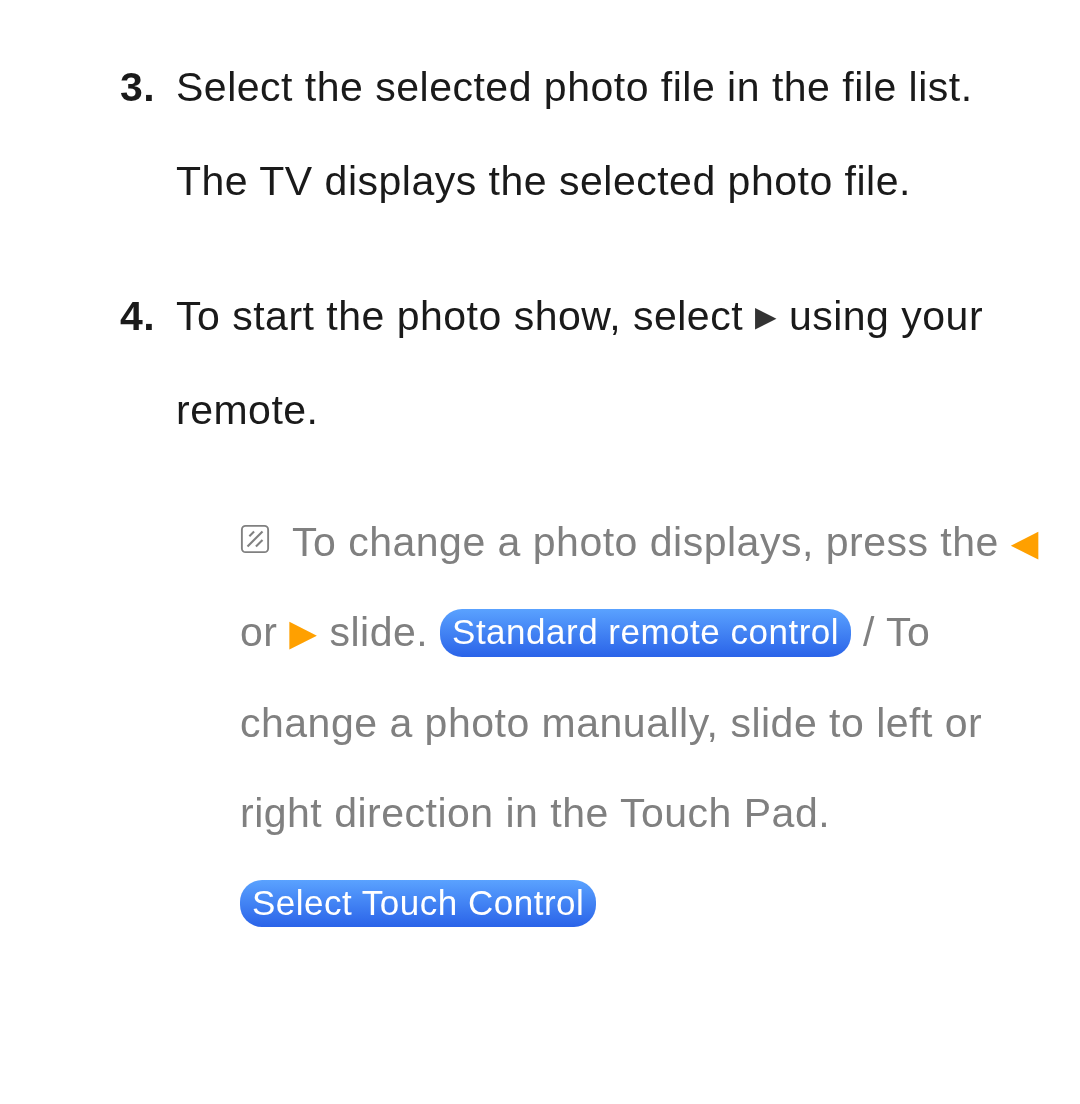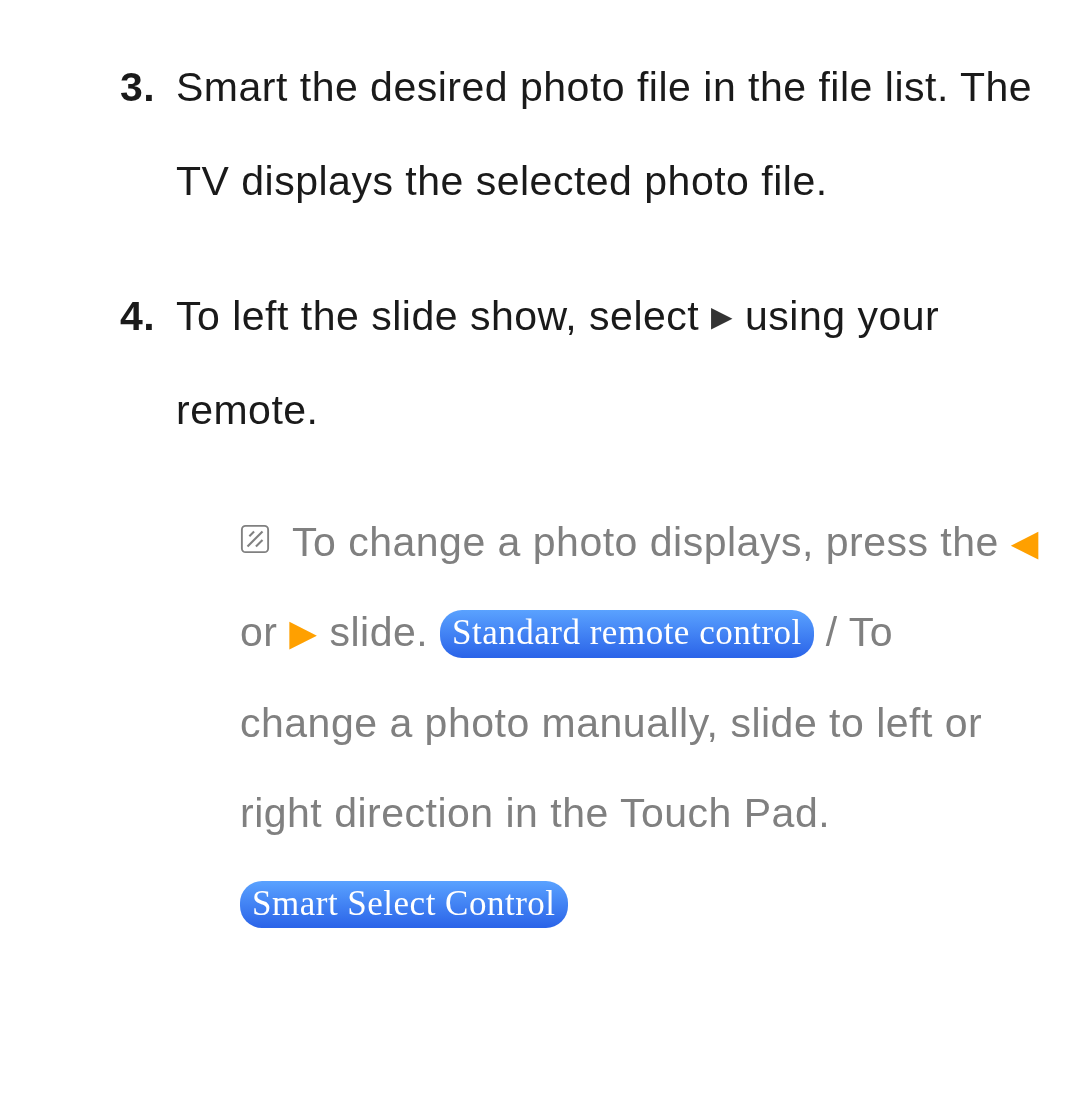--- a/index.html
+++ b/index.html
@@ -64,44 +64,43 @@
   }
   .pill {
     display: inline-block;
     background: linear-gradient(180deg, #5aa2ff 0%, #2a63e8 100%);
     color: #ffffff;
     border-radius: 22px;
     padding: 0px 12px 2px 12px;
     font-size: 35px;
     line-height: 1.3;
     vertical-align: 2px;
-    font-family: Liberation Serif, serif;
   }
 </style>
 </head>
 <body>
 
 <div class="page">
 
   <div class="item">
     <div class="num">3.</div>
-    <div class="body">Smart the desired photo file in the file list. The TV displays the selected photo file.</div>
+    <div class="body">Select the selected photo file in the file list. The TV displays the selected photo file.</div>
   </div>
 
   <div class="item">
     <div class="num">4.</div>
     <div class="body">
-      <span>To left the slide show, select </span><span class="play-small">▶</span><span> using your remote.</span>
+      <span>To start the photo show, select </span><span class="play-small">▶</span><span> using your remote.</span>
     </div>
   </div>
 
   <div class="note-block">
     <span class="note-icon">
       <svg viewBox="0 0 32 32">
         <rect x="2" y="2" width="28" height="28" rx="4" ry="4" fill="none" stroke="#808080" stroke-width="2"></rect>
         <line x1="8" y1="24" x2="24" y2="8" stroke="#808080" stroke-width="2.2"></line>
         <line x1="10" y1="13" x2="15" y2="8" stroke="#808080" stroke-width="2.2"></line>
         <line x1="17" y1="24" x2="24" y2="17" stroke="#808080" stroke-width="2.2"></line>
       </svg>
-    </span><span>To change a photo displays, press the </span><span class="tri-left">◀</span><span> or </span><span class="tri-right">▶</span><span> slide. </span><span class="pill">Standard remote control</span><span> / To change a photo manually, slide to left or right direction in the Touch Pad. </span><span class="pill">Smart Select Control</span>
+    </span><span>To change a photo displays, press the </span><span class="tri-left">◀</span><span> or </span><span class="tri-right">▶</span><span> slide. </span><span class="pill">Standard remote control</span><span> / To change a photo manually, slide to left or right direction in the Touch Pad. </span><span class="pill">Select Touch Control</span>
   </div>
 
 </div>
 
 </body></html>

